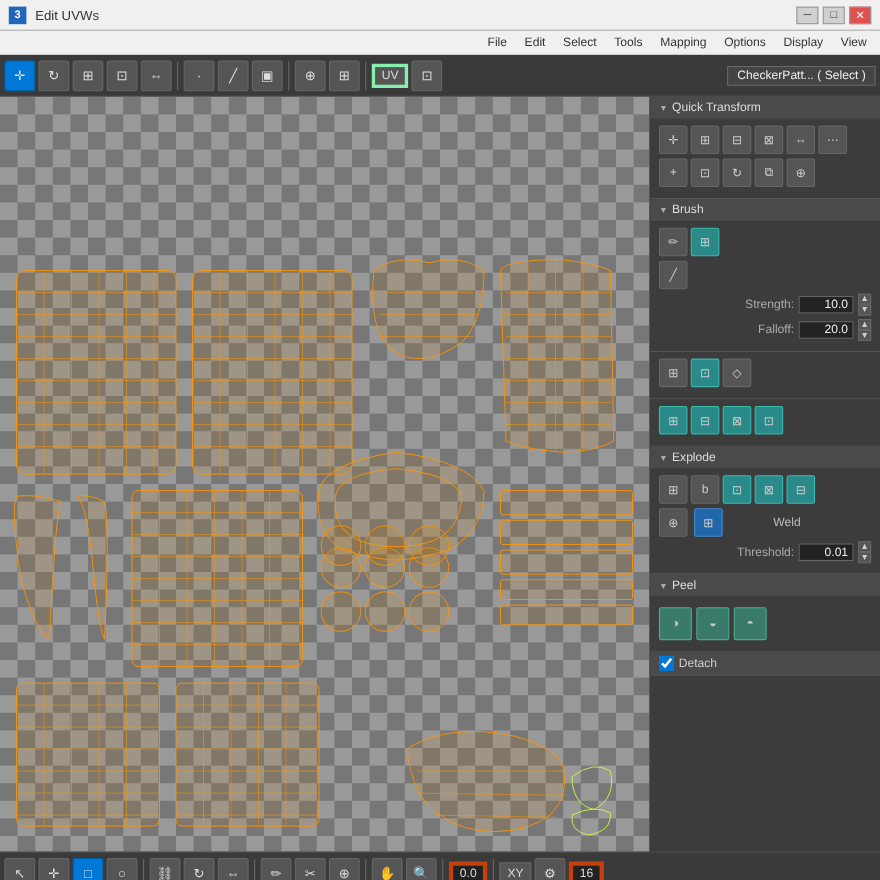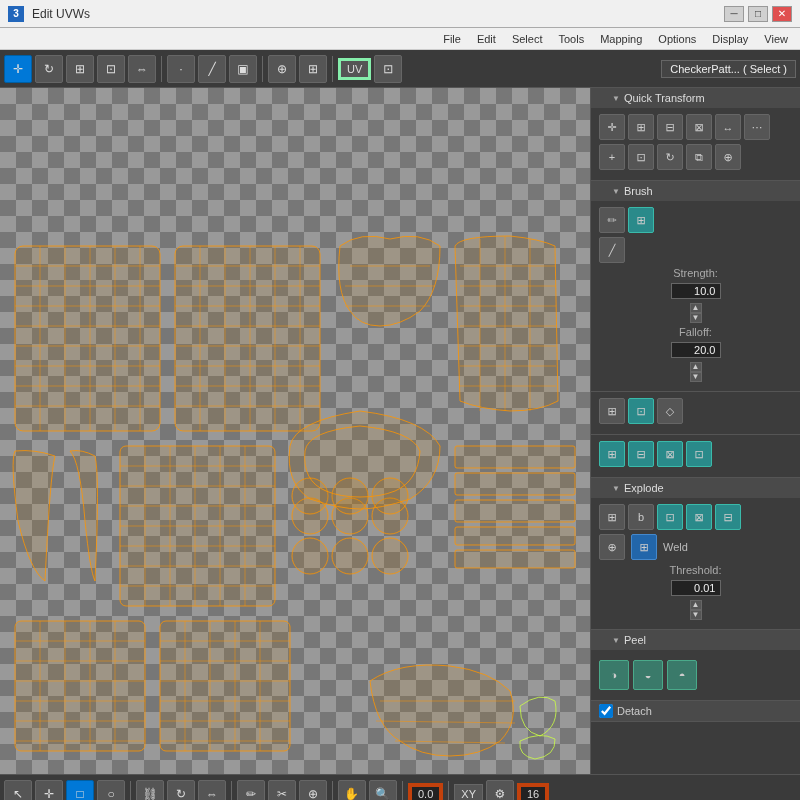--- a/index.html
+++ b/index.html
@@ -104,21 +104,21 @@
       overflow-y: auto;
       border-left: 1px solid #555;
     }
 
     .panel-section {
       border-bottom: 1px solid #555;
     }
 
     .panel-header {
       background: #4a4a4a;
-      padding: 4px 21px;
+      padding: 4px 8px;
       font-size: 11px;
       color: #ddd;
       display: flex;
       align-items: center;
       gap: 4px;
       cursor: pointer;
     }
     .panel-header::before {
       content: '▼';
       font-size: 8px;
@@ -148,21 +148,20 @@
     }
     .tool-btn.teal { background: #2a8a8a; border-color: #3abaaa; }
     .tool-btn.blue { background: #2266aa; border-color: #4488cc; }
 
     .param-row {
       display: flex;
       align-items: center;
       justify-content: flex-end;
       margin-bottom: 3px;
       gap: 4px;
-      flex-direction: column;
     }
     .param-label { color: #aaa; font-size: 11px; }
     .param-input {
       background: #222;
       border: 1px solid #666;
       color: #eee;
       padding: 1px 4px;
       font-size: 11px;
       width: 50px;
       text-align: right;
@@ -178,21 +177,21 @@
       display: flex; align-items: center; justify-content: center;
       cursor: pointer; color: #ccc; line-height: 1;
     }
 
     .weld-row {
       display: flex;
       align-items: center;
       gap: 6px;
       margin-bottom: 4px;
     }
-    .weld-label { color: #bbb; font-size: 11px; flex: 1; }
+    .weld-label { color: #bbb; font-size: 11px; flex: 1; margin-left: 40px; }
 
     
     .bottom-toolbar1 {
       background: #3a3a3a;
       height: 38px;
       display: flex;
       align-items: center;
       padding: 0 4px;
       gap: 3px;
       border-top: 1px solid #555;

